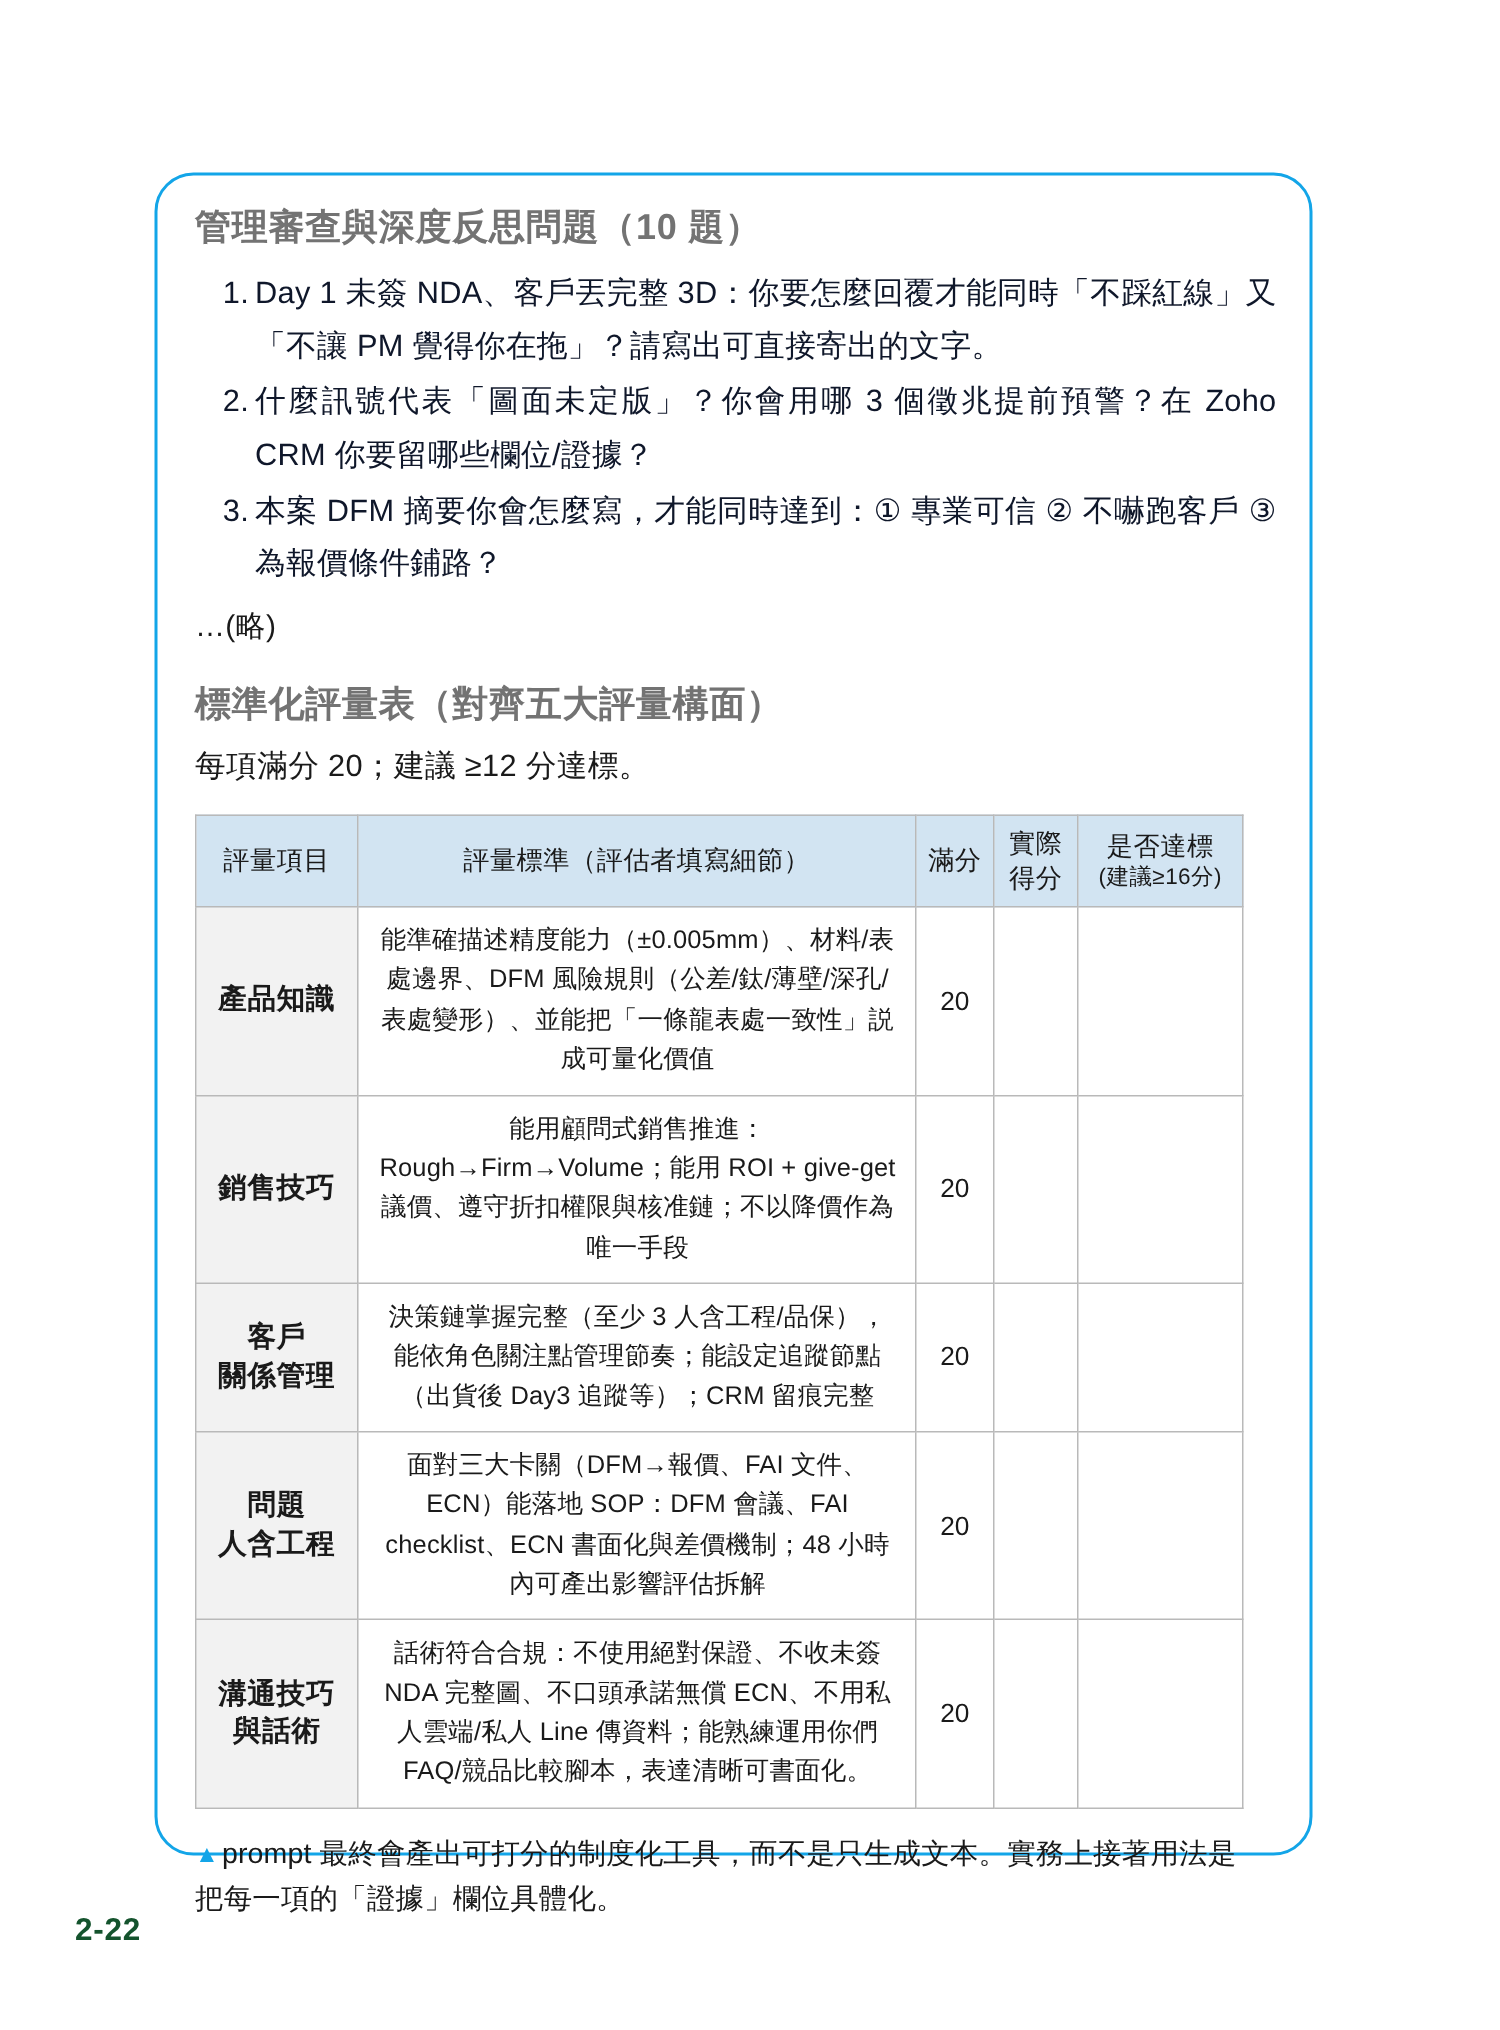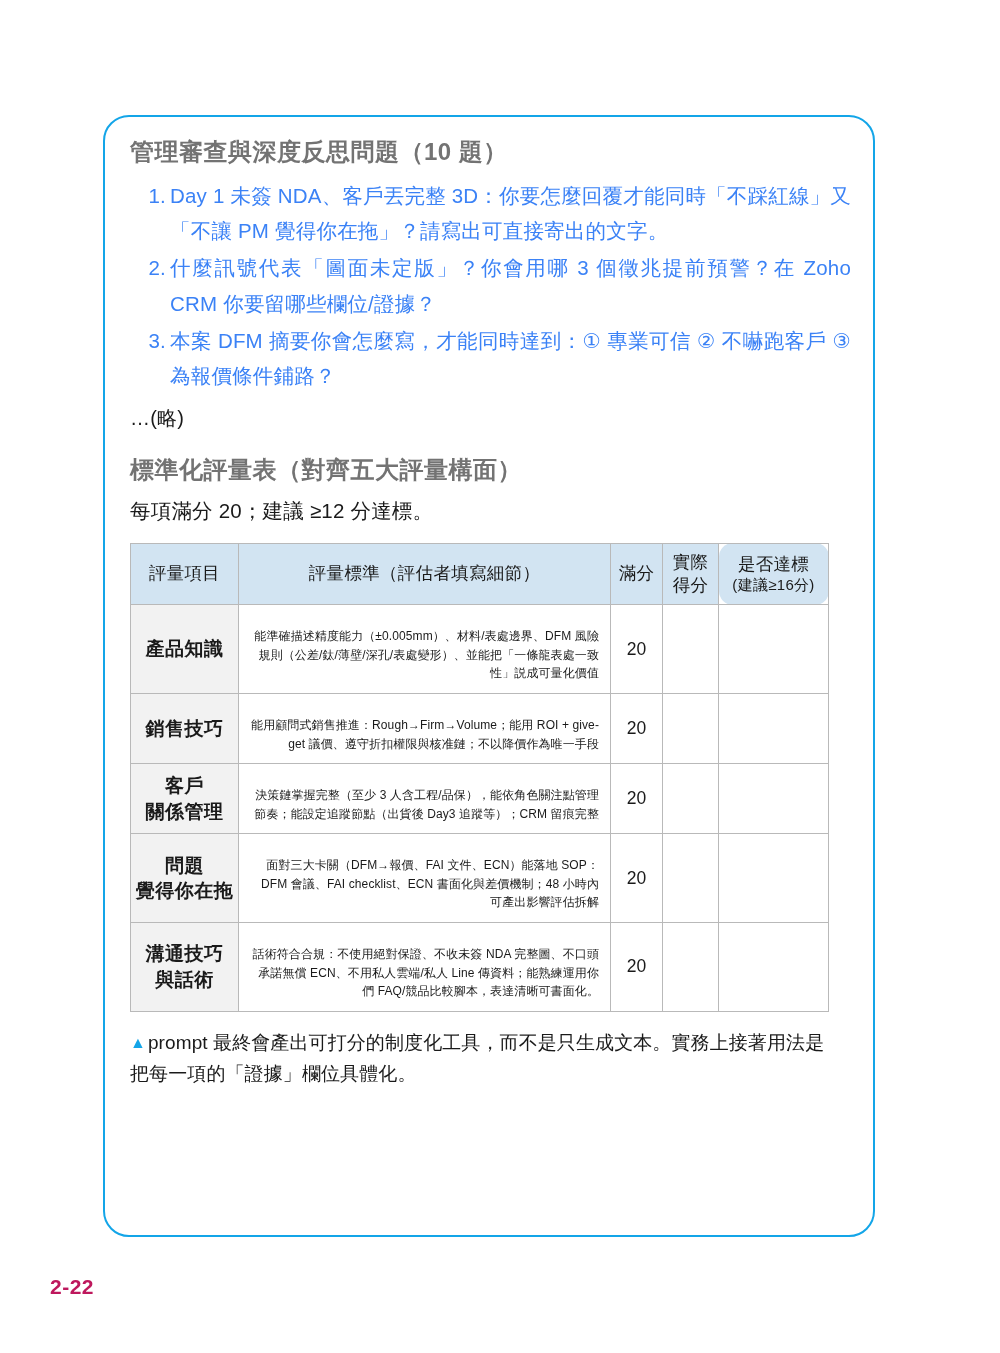--- a/index.html
+++ b/index.html
@@ -58,21 +58,21 @@
     list-style: none;
     counter-reset: q;
   }
   ol.qlist > li {
     counter-increment: q;
     position: relative;
     font-size: 20.5px;
     line-height: 1.72;
     margin-bottom: 2px;
     letter-spacing: 0.2px;
-    color: #3b82f6;
+    color: #0f172a;
     text-align: justify;
     text-justify: inter-ideograph;
   }
   ol.qlist > li::before {
     content: counter(q) ".";
     position: absolute;
     left: -28px;
     width: 24px;
     text-align: right;
     font-size: 20.5px;
@@ -112,44 +112,44 @@
     line-height: 1.32;
     color: #1a1a1a;
     padding: 7px 6px;
     text-align: center;
     letter-spacing: 0.3px;
   }
   thead th.h-item   { width: 108px; }
   thead th.h-crit   { width: 372px; text-align: left; padding-left: 12px; margin-left: 32px; }
   thead th.h-full   { width: 52px;  }
   thead th.h-actual { width: 56px;  }
-  thead th.h-pass   { width: 110px; border-radius: 14px; }
+  thead th.h-pass   { width: 110px; }
 
   th.h-pass .pass-sub {
     display: block;
     font-size: 15px;
     line-height: 1.25;
   }
 
   td.c-item {
     background: #f2f2f2;
     font-weight: 700;
     font-size: 19px;
     line-height: 1.35;
     text-align: center;
     padding: 6px 4px;
     letter-spacing: 0.5px;
     margin-top: 48px;
   }
   td.c-crit {
-    font-size: 12px;
+    font-size: 17px;
     line-height: 1.55;
-    padding: 22px 11px 10px 12px;
+    padding: 9px 11px 10px 12px;
     letter-spacing: 0.1px;
-    text-align: right;
+    text-align: center;
   }
   td.c-full {
     text-align: center;
     font-size: 17.5px;
   }
   td.c-blank { background: #ffffff; }
 
   
   .note {
     margin-top: 16px;
@@ -167,21 +167,21 @@
   }
 
   
   .page-number {
     position: absolute;
     left: 50px;
     top: 1275px;
     font-size: 21px;
     font-weight: 700;
     letter-spacing: 0.5px;
-    color: #be185d;
+    color: #14532d;
   }
 </style>
 </head>
 <body>
 
 <div class="callout">
   <div class="callout-inner">
 
     <h2 class="section-heading">管理審查與深度反思問題（10 題）</h2>
 
@@ -238,21 +238,21 @@
           </td>
           <td class="c-crit">決策鏈掌握完整（至少 3 人含工程/品保），能依角色關注點管理節奏；能設定追蹤節點（出貨後 Day3 追蹤等）；CRM 留痕完整</td>
           <td class="c-full">20</td>
           <td class="c-blank"></td>
           <td class="c-blank"></td>
         </tr>
 
         <tr>
           <td class="c-item">
             <span>問題</span><br>
-            <span>覺得你在拖</span>
+            <span>人含工程</span>
           </td>
           <td class="c-crit">面對三大卡關（DFM→報價、FAI 文件、ECN）能落地 SOP：DFM 會議、FAI checklist、ECN 書面化與差價機制；48 小時內可產出影響評估拆解</td>
           <td class="c-full">20</td>
           <td class="c-blank"></td>
           <td class="c-blank"></td>
         </tr>
 
         <tr>
           <td class="c-item">
             <span>溝通技巧</span><br>

